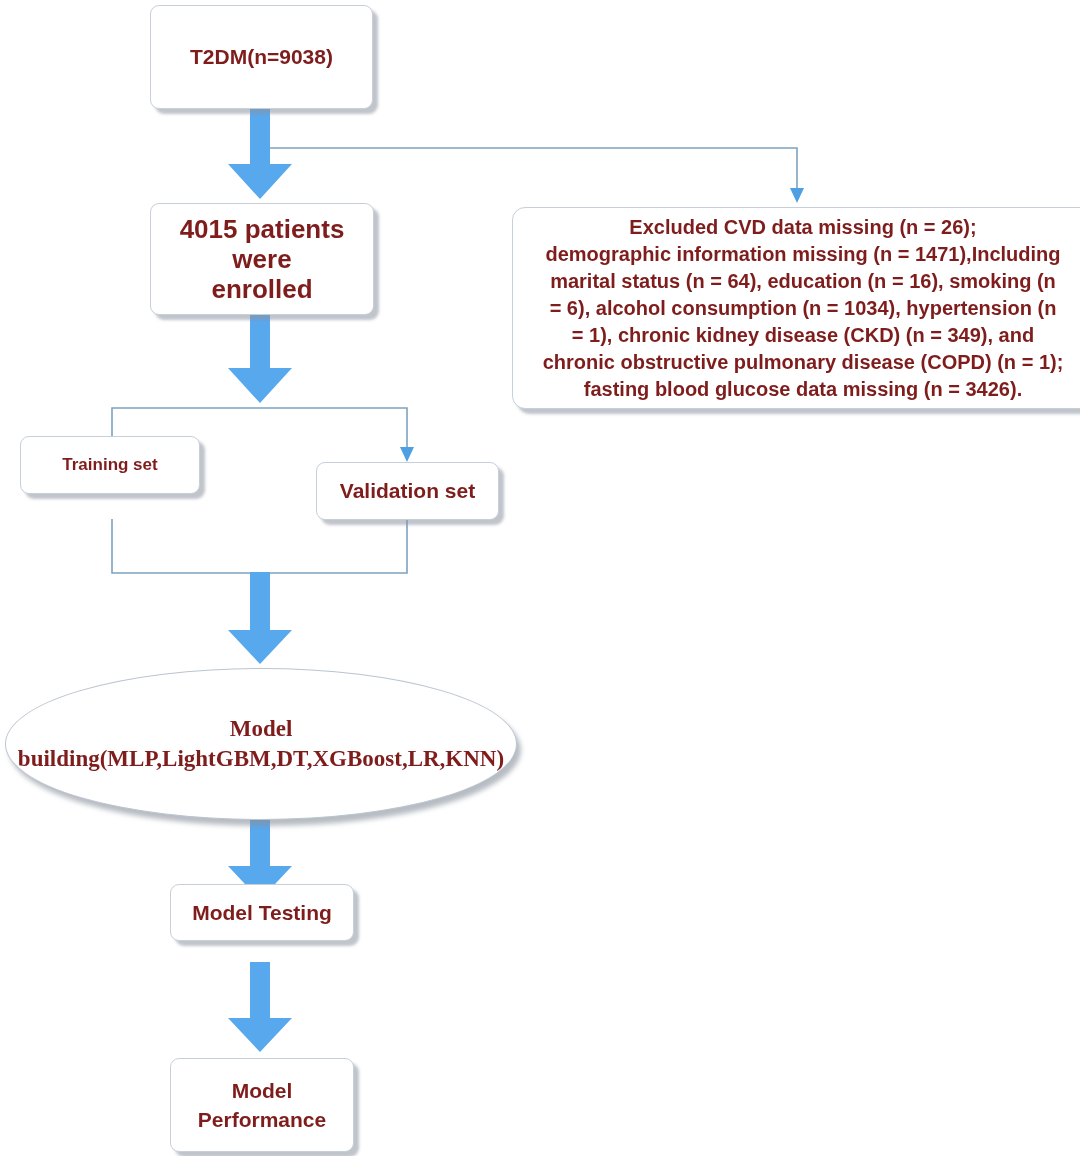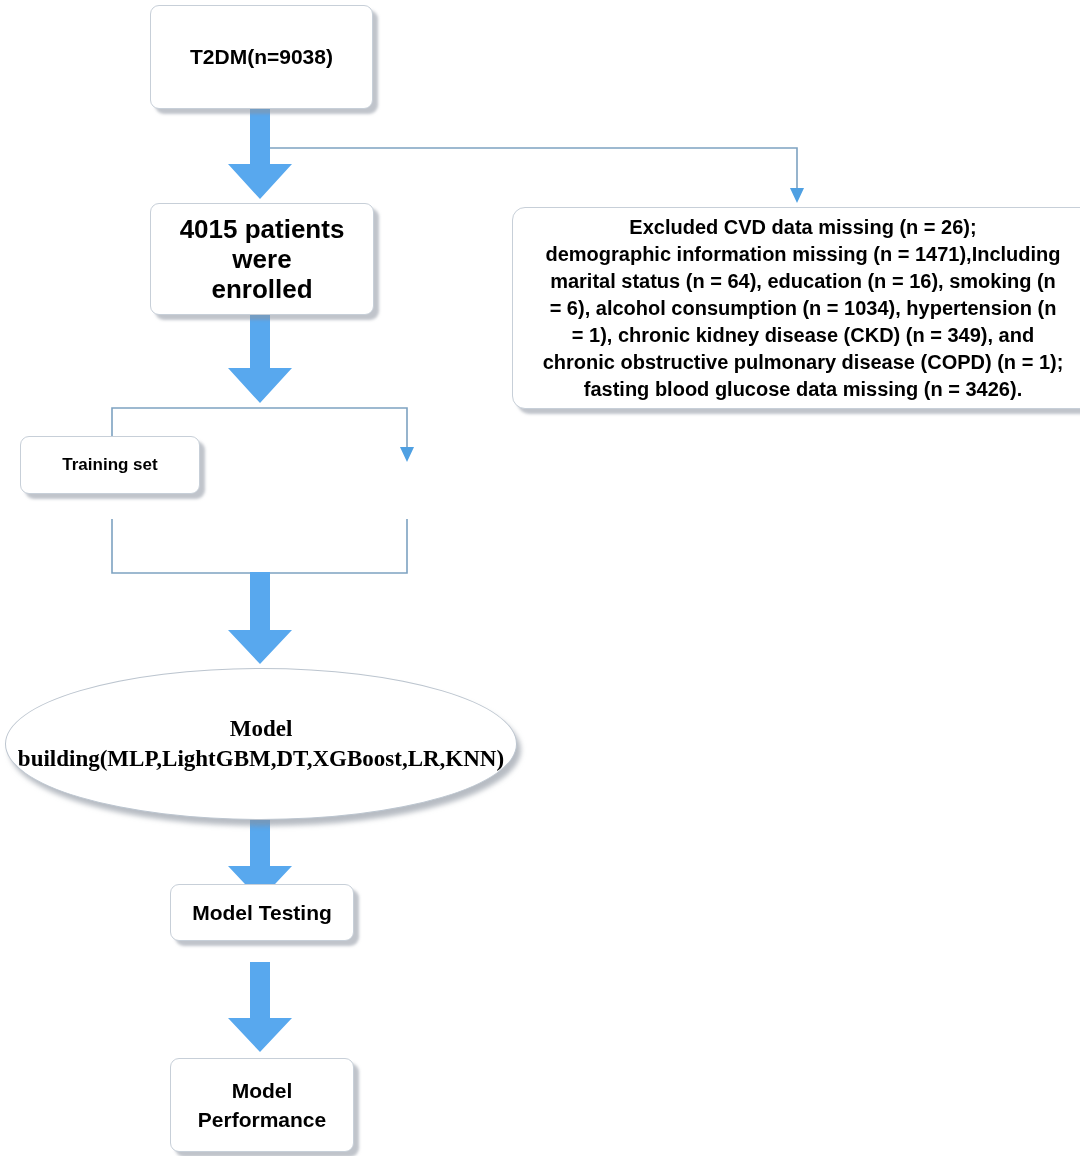--- a/index.html
+++ b/index.html
@@ -6,21 +6,21 @@
   .stage {
     position:relative; width:1080px; height:1156px; background:#ffffff;
     font-family:"Liberation Sans", sans-serif; overflow:hidden;
   }
   .connectors { position:absolute; left:0; top:0; width:1080px; height:1156px; }
   .node {
     position:absolute; background:#ffffff;
     border:1px solid #c7cfd8; border-radius:9px;
     box-shadow:5px 5px 3px rgba(140,148,160,0.55);
     display:flex; align-items:center; justify-content:center;
-    text-align:center; color:#000000; font-weight:700;
+    text-align:center; color:#7f1d1d; font-weight:700;
   }
   .node .label { display:block; width:100%; white-space:pre-line; }
   .node-t2dm        { left:150px; top:5px;    width:221px; height:102px; font-size:21px; }
   .node-enrolled    { left:150px; top:203px;  width:222px; height:110px; font-size:26px; line-height:30px; }
   .node-excluded    { left:492px; top:207px;  width:580px; height:200px; font-size:20px; line-height:27px; border-radius:13px;margin-left:20px; }
   .node-training    { left:20px;  top:436px;  width:178px; height:56px;  font-size:17px; }
   .node-validation  { left:316px; top:462px;  width:181px; height:56px;  font-size:21px; }
   .node-ellipse {
     left:5px; top:668px; width:510px; height:150px;
     border-radius:50%; font-size:23px; line-height:30px;
@@ -70,20 +70,23 @@
 = 6), alcohol consumption (n = 1034), hypertension (n
 = 1), chronic kidney disease (CKD) (n = 349), and
 chronic obstructive pulmonary disease (COPD) (n = 1);
 fasting blood glucose data missing (n = 3426).</span>
   </div>
 
   <div class="node node-training">
     <span class="label">Training set</span>
   </div>
 
+  <div class="node node-validation">
+    <span class="label">Validation set</span>
+  </div>
 
   <div class="node node-ellipse">
     <span class="label">Model
 building(MLP,LightGBM,DT,XGBoost,LR,KNN)</span>
   </div>
 
   <div class="node node-testing">
     <span class="label">Model Testing</span>
   </div>
 

